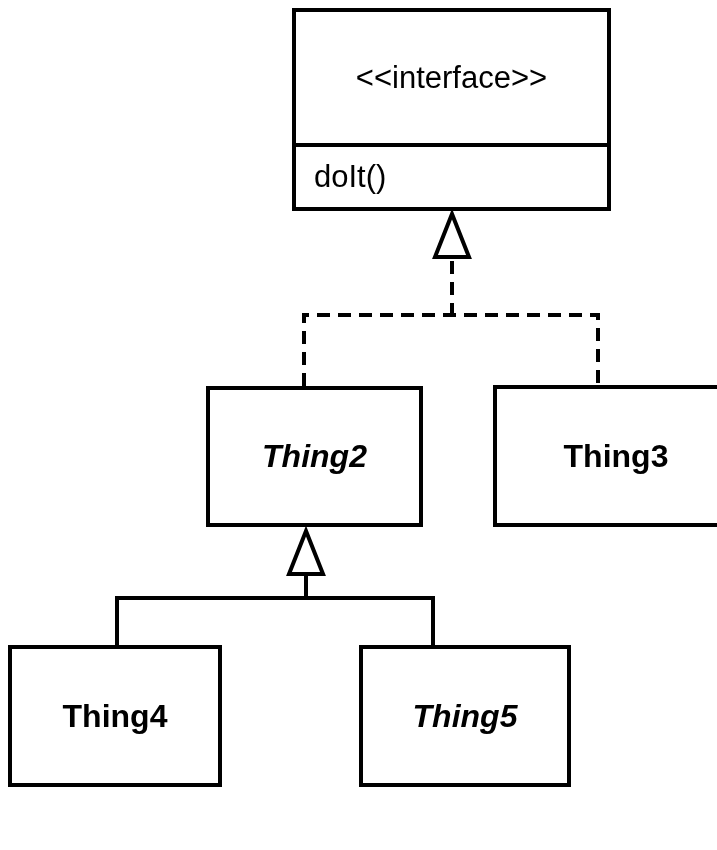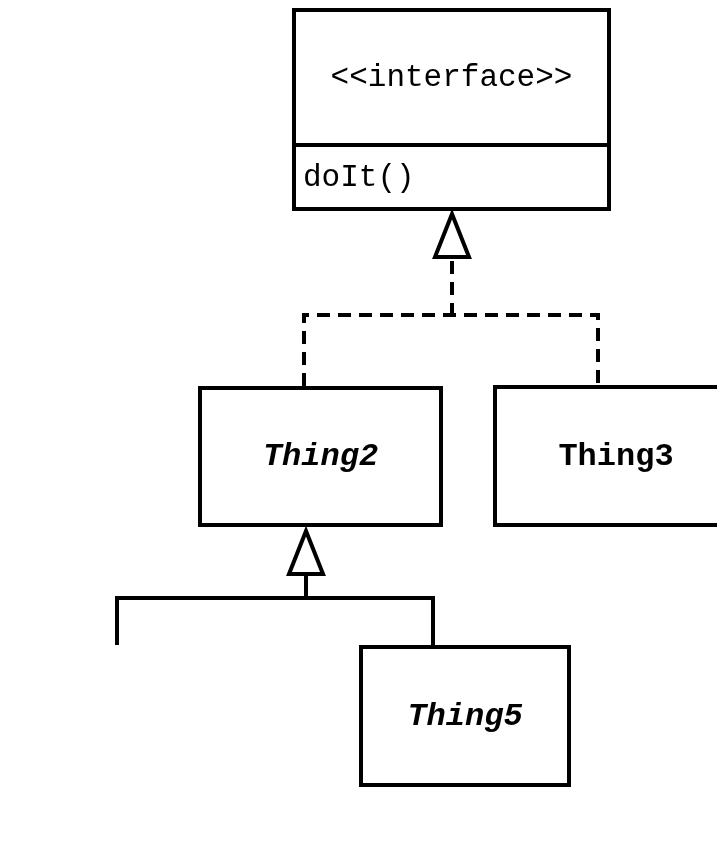--- a/index.html
+++ b/index.html
@@ -18,21 +18,20 @@
   svg.connector-layer { position: absolute; left: 0; top: 0; }
   svg .edge { fill: none; stroke-width: 4; }
   svg .dashed { stroke-dasharray: 13 8; }
   svg .arrowhead { fill: #ffffff; stroke-width: 4; stroke-linejoin: miter; }
 
   .uml-box {
     position: absolute;
     box-sizing: border-box;
     border: 4px solid #000000;
     background: #ffffff;
-    font-family: Liberation Mono, monospace;
   }
   .class-box {
     display: flex;
     align-items: center;
     justify-content: center;
   }
   .class-label {
     font-size: 32px;
     white-space: nowrap;
   }
@@ -51,21 +50,21 @@
     font-size: 31px;
     line-height: 41px;
   }
   .compartment-ops {
     flex: 1 1 auto;
     width: 100%;
     box-sizing: border-box;
     border-top: 4px solid #000000;
     display: flex;
     align-items: center;
-    padding-left: 7px;
+    padding-left: 18px;
     font-size: 31px;
   }
 </style>
 </head>
 <body>
 
 <div class="canvas">
 
   <svg class="connector-layer" width="717" height="850" viewBox="0 0 717 850">
 
@@ -80,26 +79,29 @@
 
   <div class="uml-box interface-box" style="left:292px; top:8px; width:319px; height:203px;">
     <div class="compartment-title">
       <span>&lt;&lt;interface&gt;&gt;</span>
     </div>
     <div class="compartment-ops">
       <span>doIt()</span>
     </div>
   </div>
 
-  <div class="uml-box class-box" style="left:198px; top:386px; width:245px; height:141px;text-align:right;">
+  <div class="uml-box class-box" style="left:206px; top:386px; width:217px; height:141px;text-align:right;">
     <span class="class-label bold italic">Thing2</span>
   </div>
 
   <div class="uml-box class-box" style="left:493px; top:385px; width:246px; height:142px;">
     <span class="class-label bold">Thing3</span>
   </div>
 
+  <div class="uml-box class-box" style="left:8px; top:645px; width:214px; height:142px;">
+    <span class="class-label bold">Thing4</span>
+  </div>
 
   <div class="uml-box class-box" style="left:328px; top:645px; width:212px; height:142px;margin-left:31px;">
     <span class="class-label bold italic">Thing5</span>
   </div>
 
 </div>
 
 </body></html>

